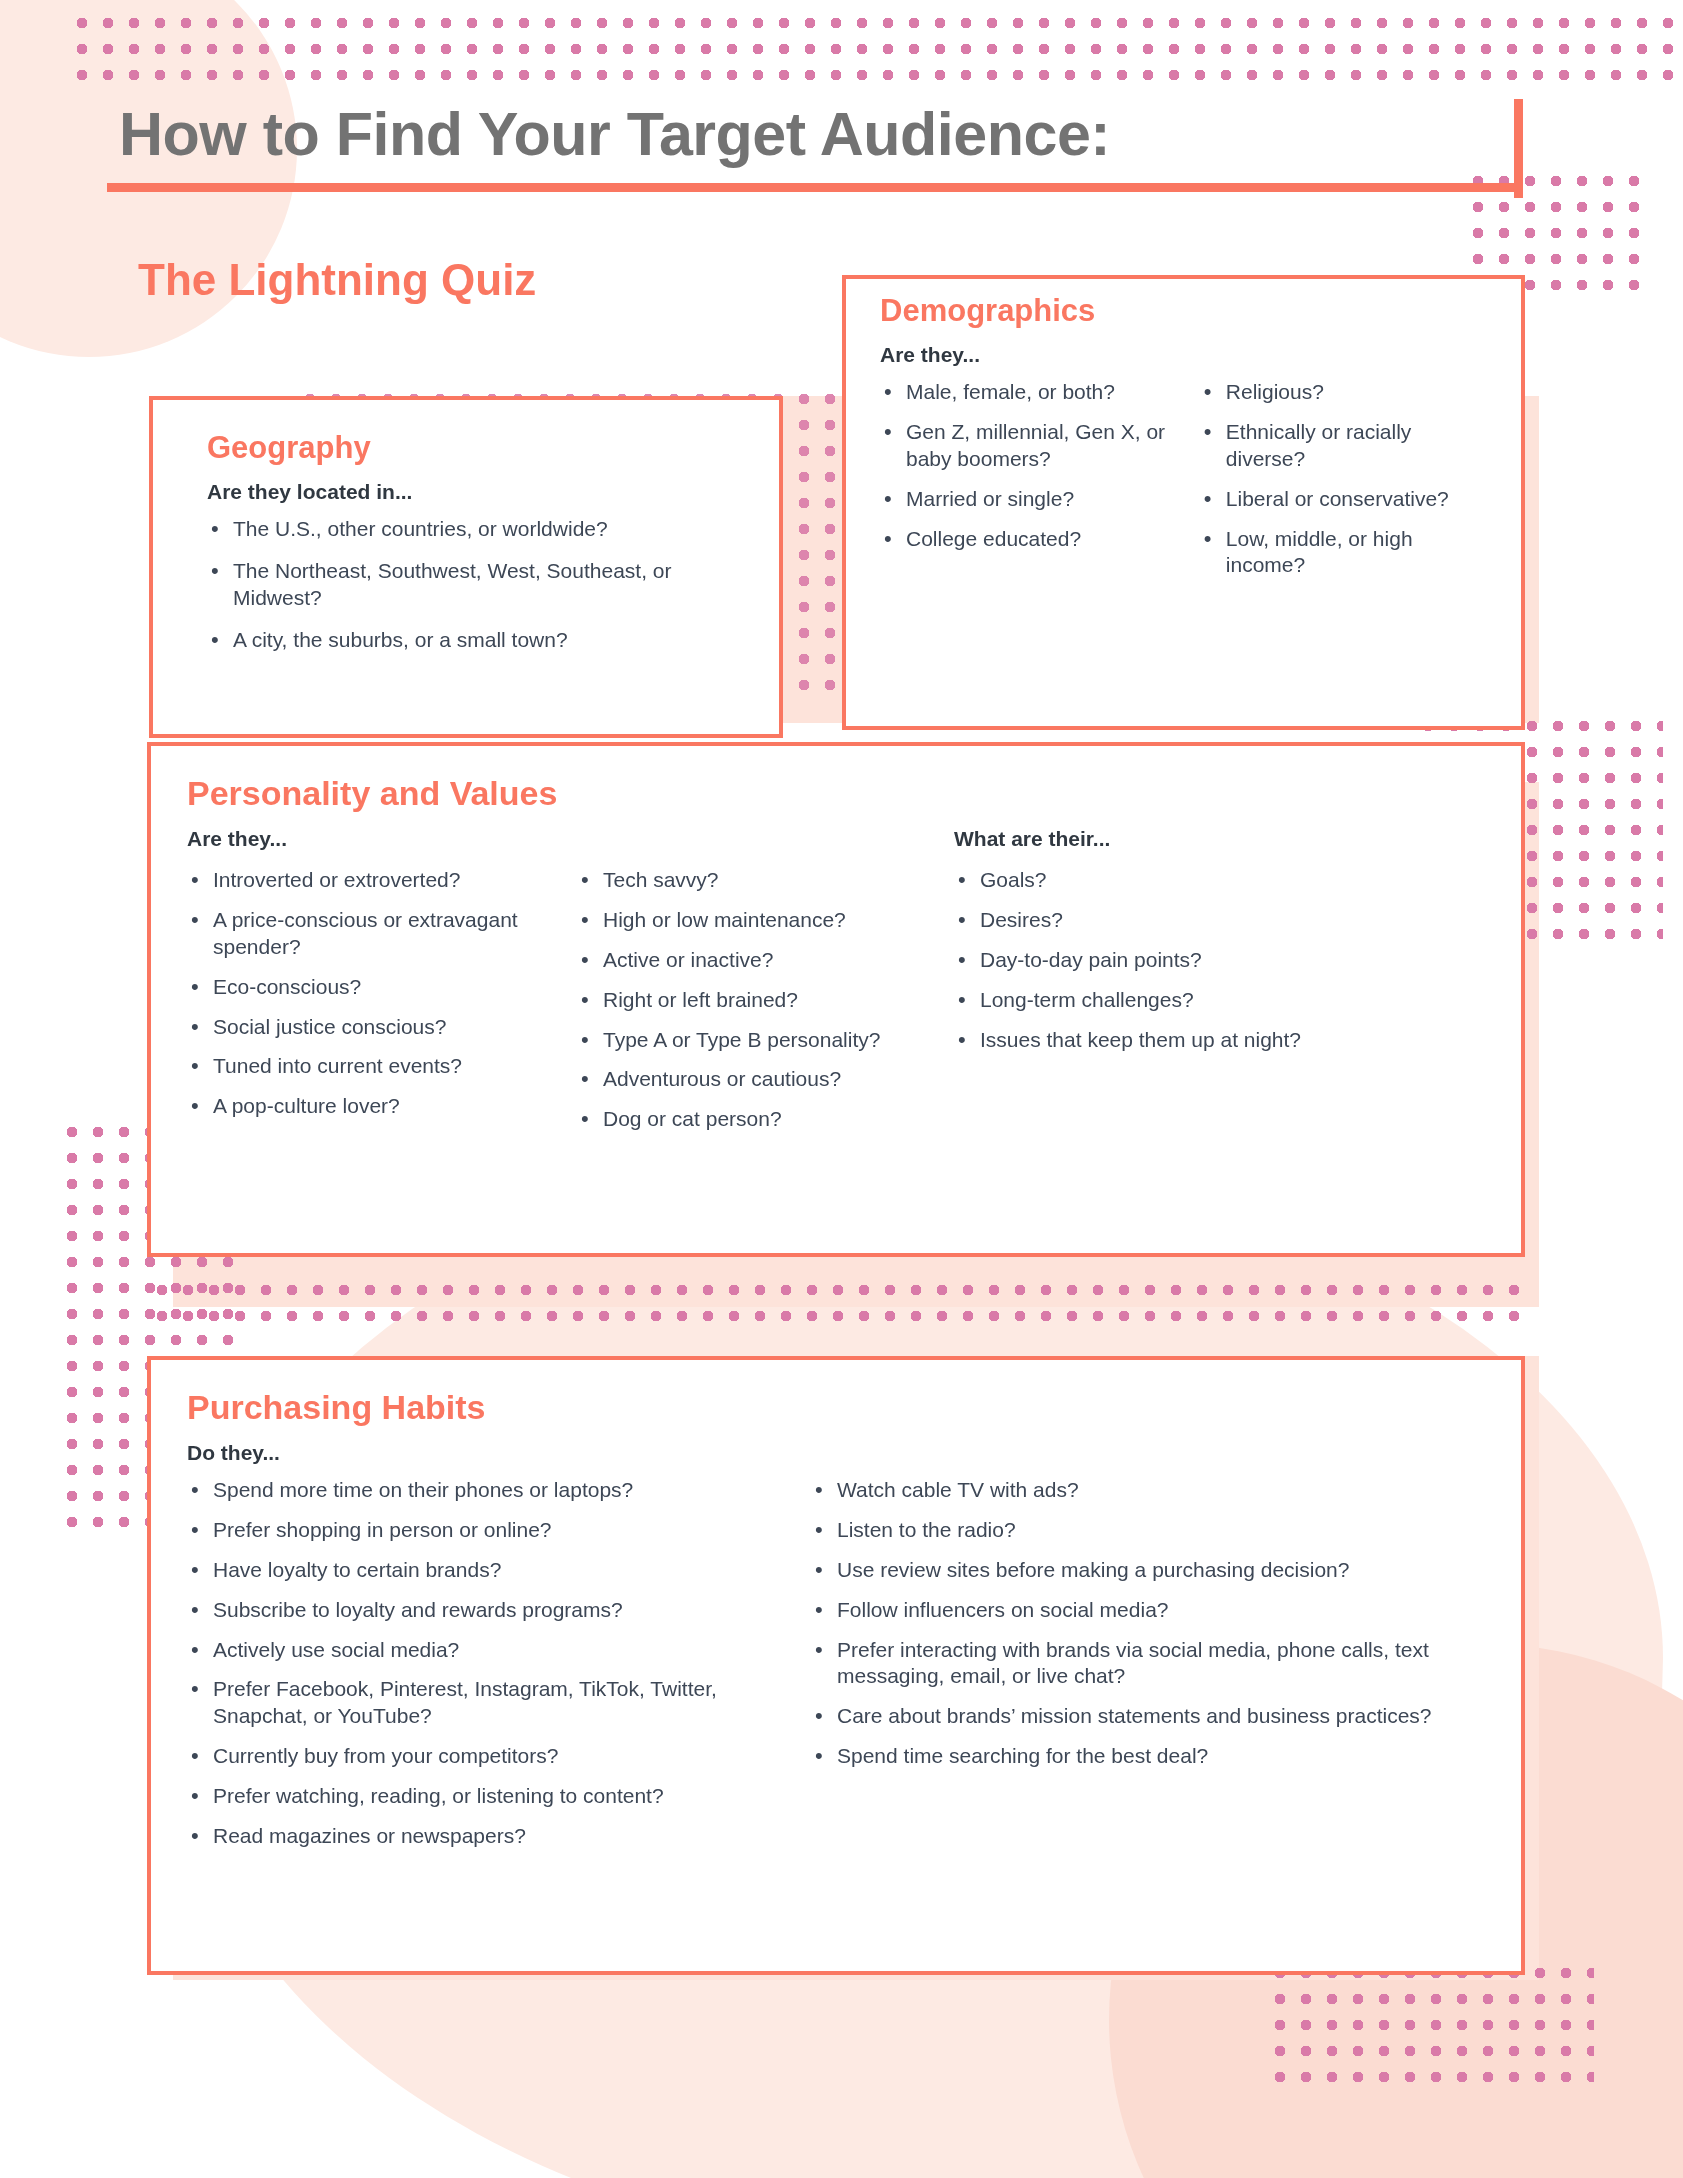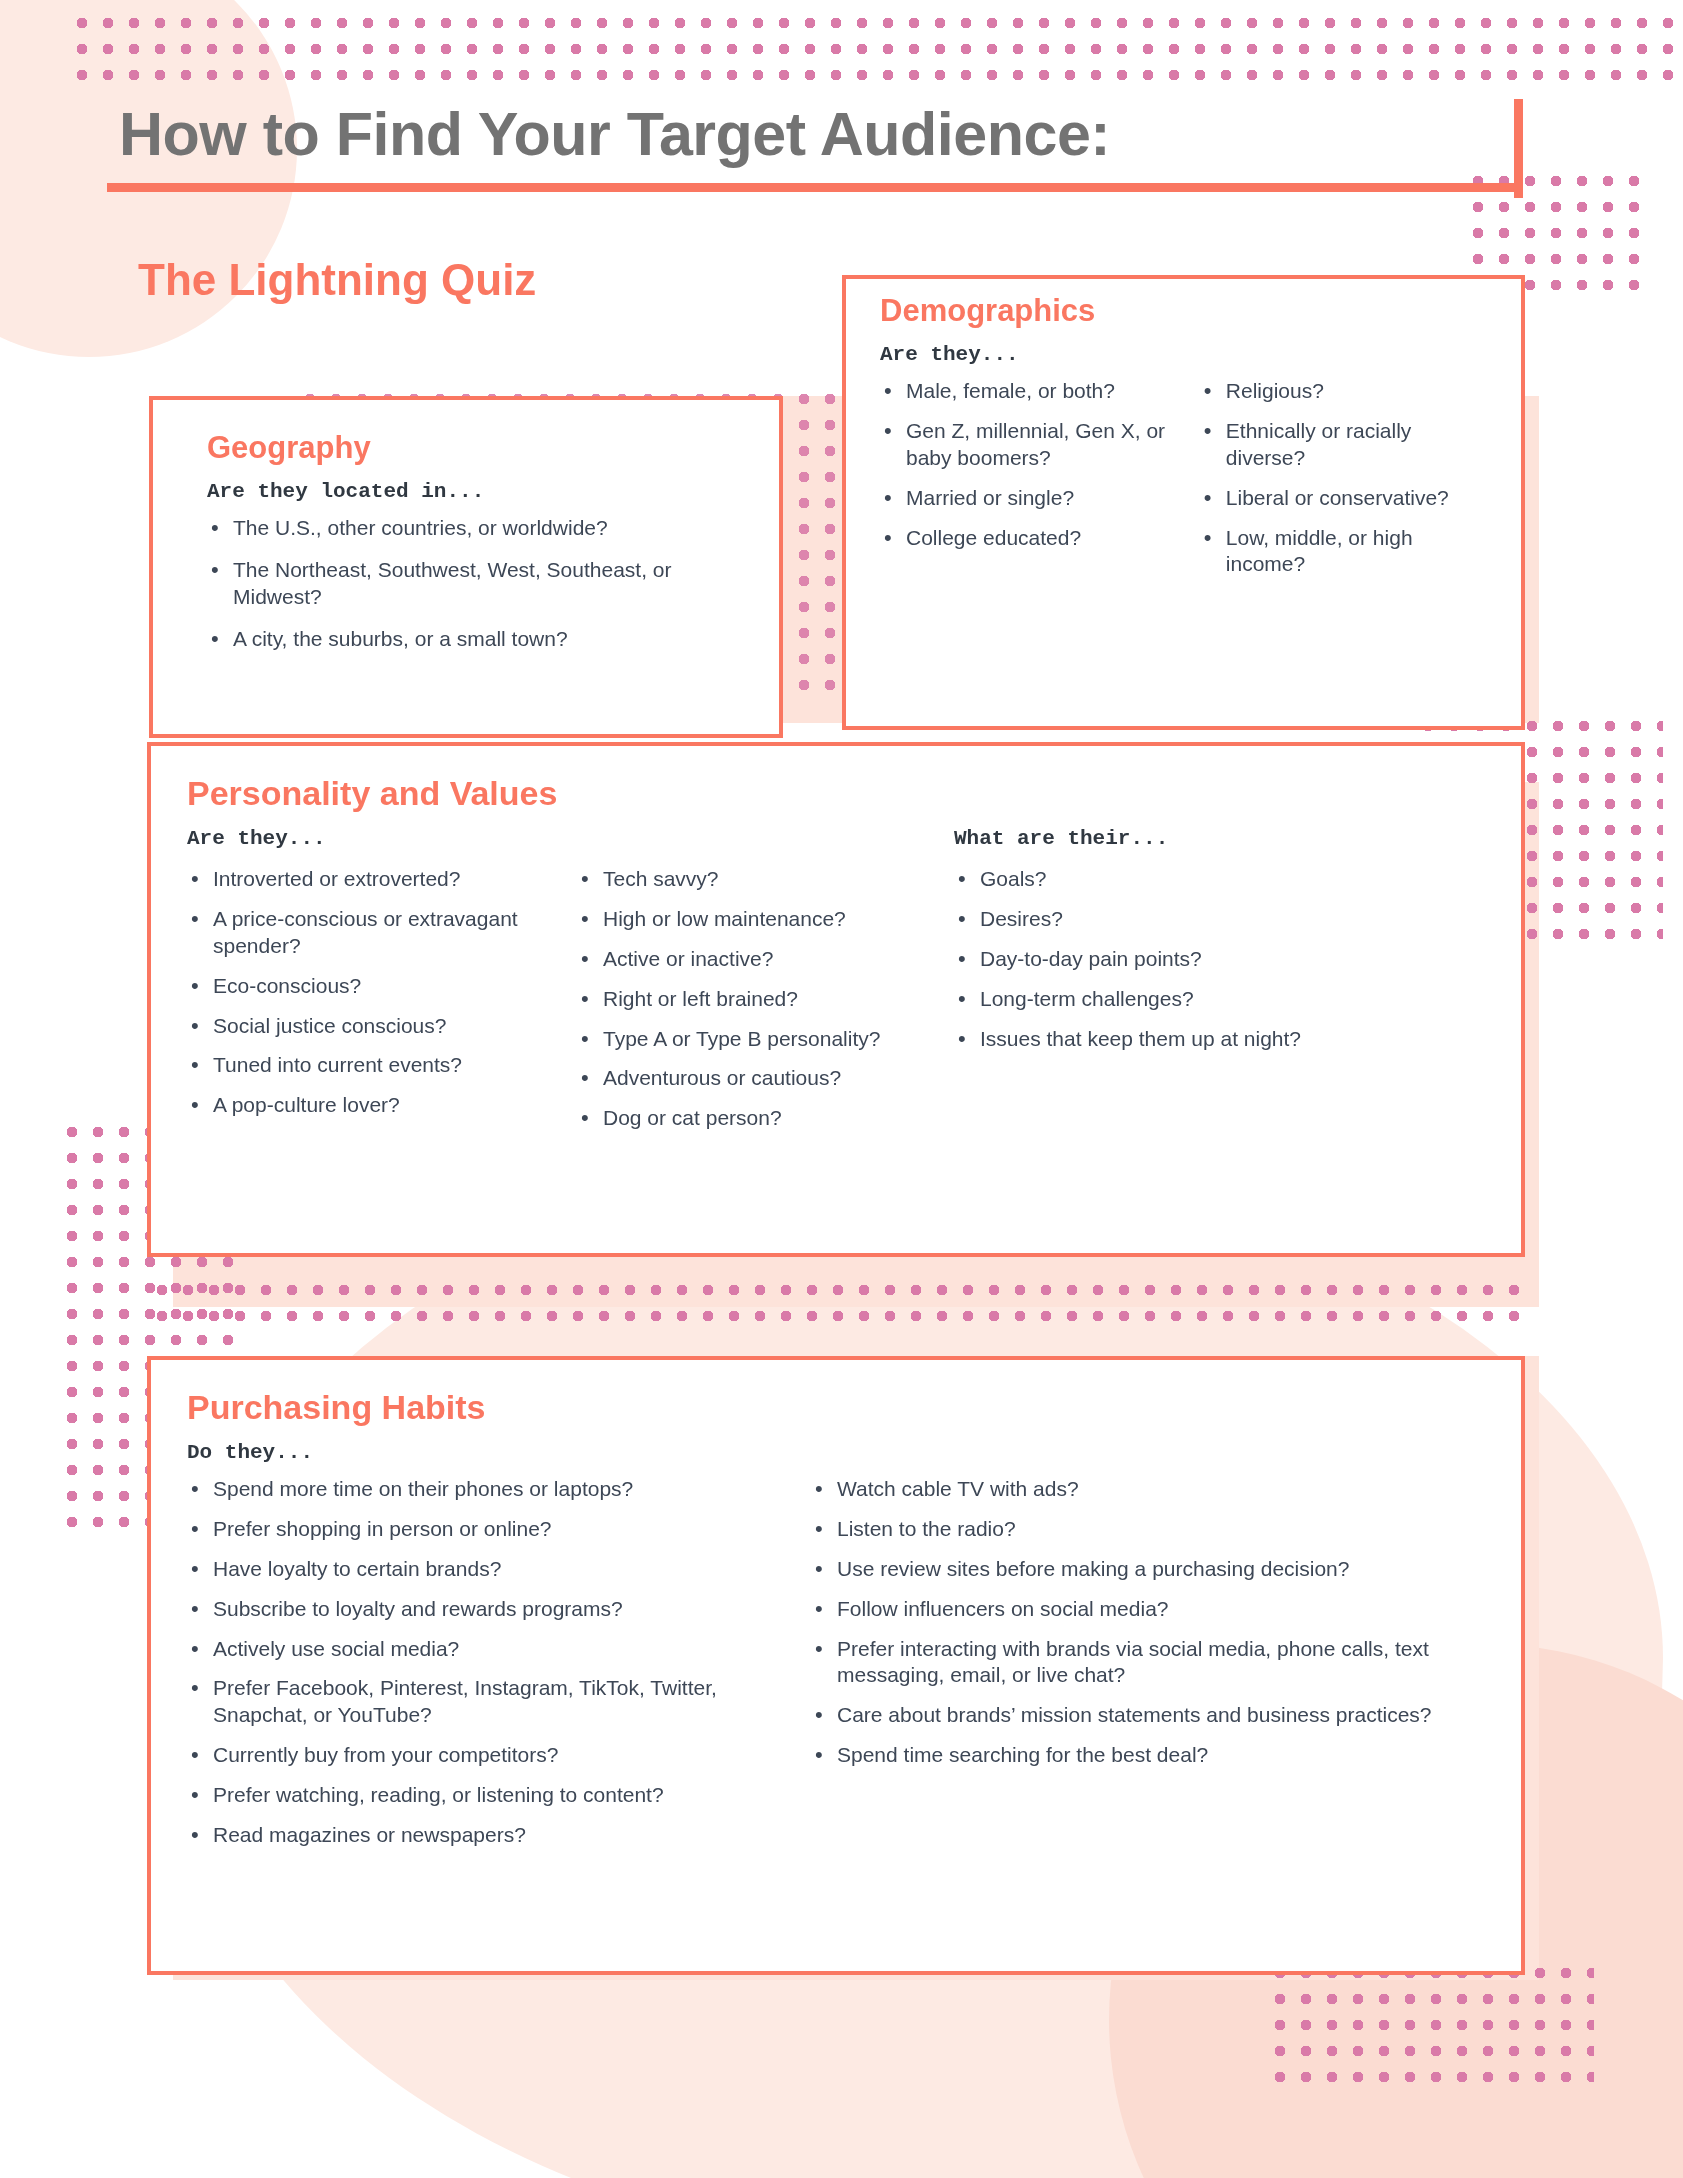--- a/index.html
+++ b/index.html
@@ -139,21 +139,20 @@
     color: #fa7761;
     margin: 0 0 14px 0;
   }
   .card-title.big { font-size: 34px; }
 
   .lead {
     font-size: 21px;
     font-weight: bold;
     color: #303841;
     margin: 0 0 12px 0;
-    font-family: Liberation Mono, monospace;
   }
 
   ul.qlist {
     list-style: none;
     margin: 0;
     padding: 0;
   }
   ul.qlist li {
     position: relative;
     padding-left: 26px;

